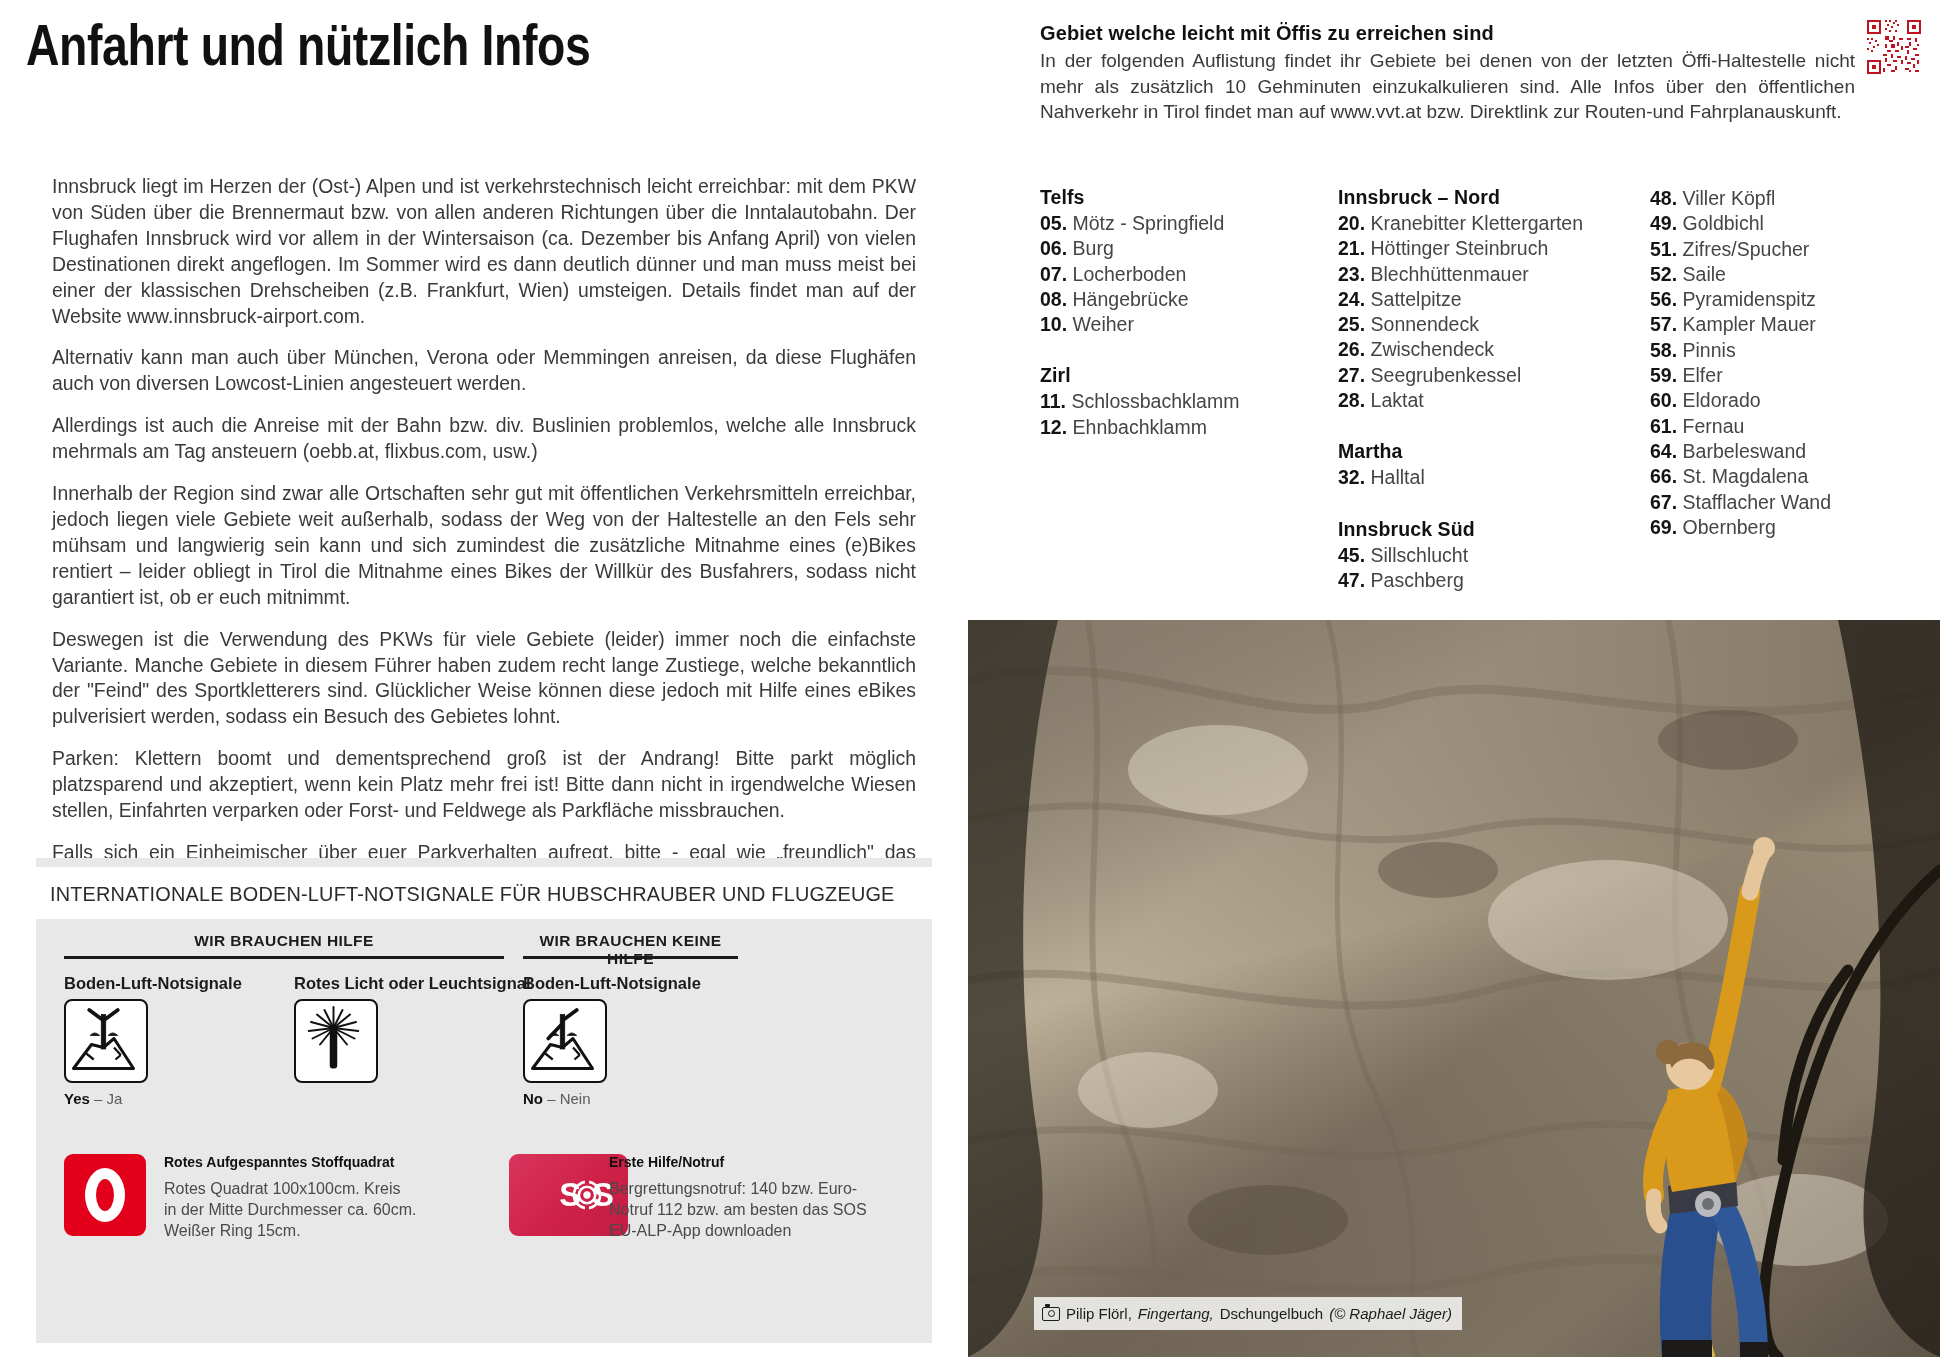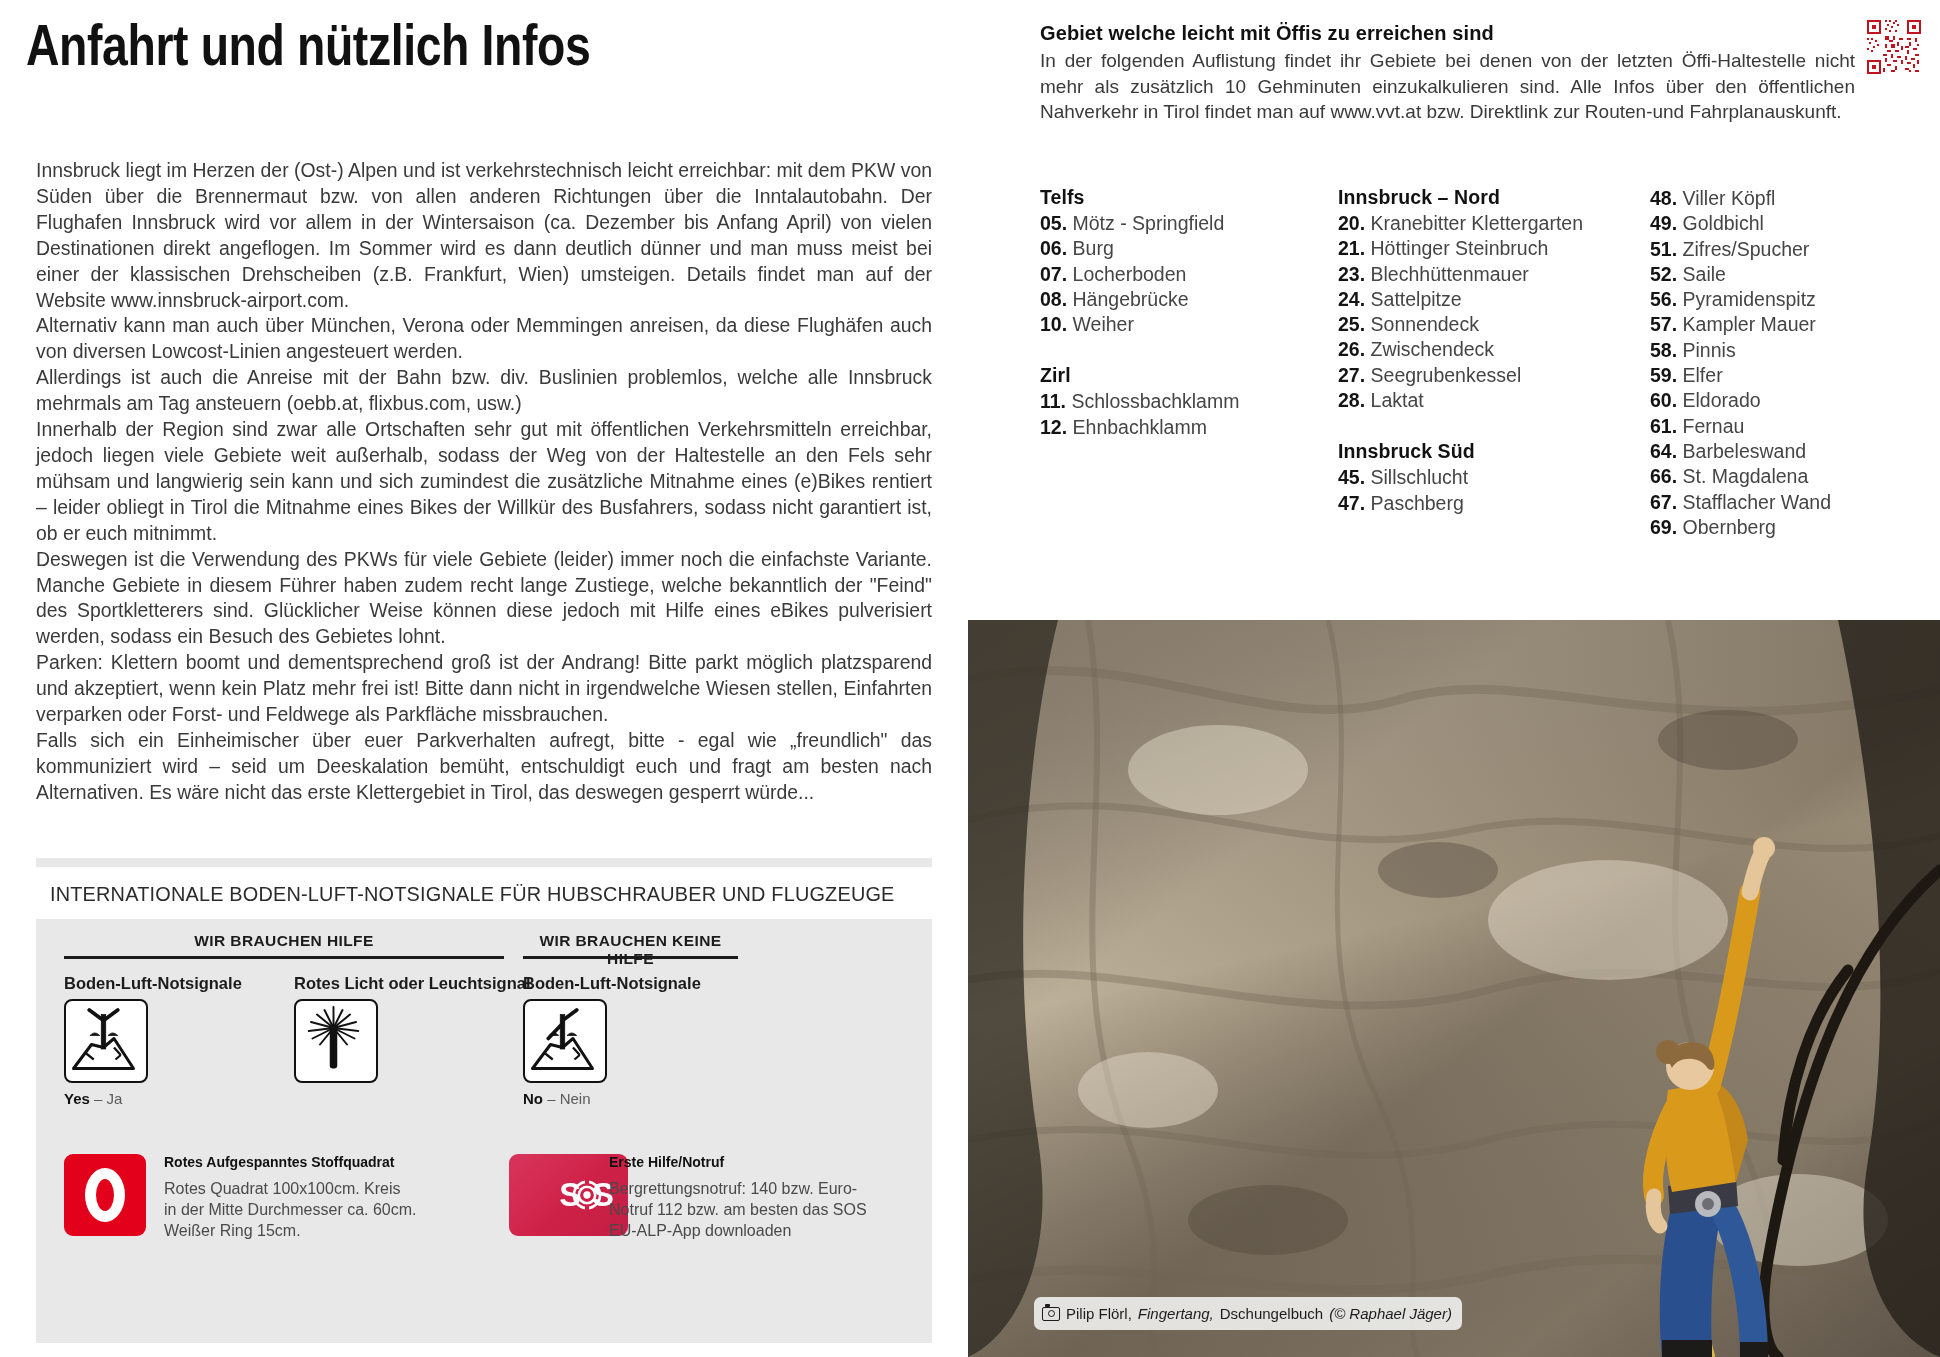--- a/index.html
+++ b/index.html
@@ -18,21 +18,21 @@
     font-weight:700;font-size:58px;line-height:62px;
     letter-spacing:-0.5px;color:#111111;
     transform:scaleX(.80);transform-origin:left top;white-space:nowrap;
   }
   .body-text{
     position:absolute;left:18px;top:158px;width:896px;
     font-size:19.4px;line-height:25.9px;color:#3a3a3a;
     text-align:justify;
     font-stretch:condensed;
   }
-  .body-text p{margin:0;}
+  .body-text p{margin:16px;}
   .body-text .just{text-align:justify;text-align-last:left;}
 
   
   .panel{
     position:absolute;left:18px;top:858px;width:896px;height:485px;
     background:#e8e8e8;
   }
   .panel-head{
     position:absolute;left:0;top:0;width:896px;height:52px;
     background:#ffffff;
@@ -99,21 +99,21 @@
   .photo{
     position:absolute;left:968px;top:620px;width:972px;height:737px;
     overflow:hidden;background:#8d7f6d;
   }
   .photo svg{position:absolute;left:0;top:0;}
   .caption{
     position:absolute;left:1034px;top:1297px;height:27px;
     background:rgba(236,236,234,.93);
     padding:3px 10px 3px 8px;
     font-size:15px;line-height:21px;color:#1c1c1c;white-space:nowrap;
-    display:flex;align-items:center;gap:6px;border-radius:7px;
+    display:flex;align-items:center;gap:6px;
   }
   .caption i{font-style:italic;}
   .cam{
     width:16px;height:12px;border:1.6px solid #1c1c1c;border-radius:2px;
     position:relative;display:inline-block;flex:none;
   }
   .cam:before{
     content:"";position:absolute;left:4.5px;top:2px;width:5px;height:5px;
     border:1.4px solid #1c1c1c;border-radius:50%;
   }
@@ -277,20 +277,24 @@
         <div class="grp">
           <div class="grp-title">Innsbruck – Nord</div>
           <div class="entry"><span class="num">20.</span> <span>Kranebitter Klettergarten</span></div>
           <div class="entry"><span class="num">21.</span> <span>Höttinger Steinbruch</span></div>
           <div class="entry"><span class="num">23.</span> <span>Blechhüttenmauer</span></div>
           <div class="entry"><span class="num">24.</span> <span>Sattelpitze</span></div>
           <div class="entry"><span class="num">25.</span> <span>Sonnendeck</span></div>
           <div class="entry"><span class="num">26.</span> <span>Zwischendeck</span></div>
           <div class="entry"><span class="num">27.</span> <span>Seegrubenkessel</span></div>
           <div class="entry"><span class="num">28.</span> <span>Laktat</span></div>
+        </div>
+        <div class="grp">
+          <div class="grp-title">Martha</div>
+          <div class="entry"><span class="num">32.</span> <span>Halltal</span></div>
         </div>
         <div class="grp">
           <div class="grp-title">Innsbruck Süd</div>
           <div class="entry"><span class="num">45.</span> <span>Sillschlucht</span></div>
           <div class="entry"><span class="num">47.</span> <span>Paschberg</span></div>
         </div>
       </div>
 
       <div class="list-col" style="left:610px;width:290px;">
         <div class="grp">

